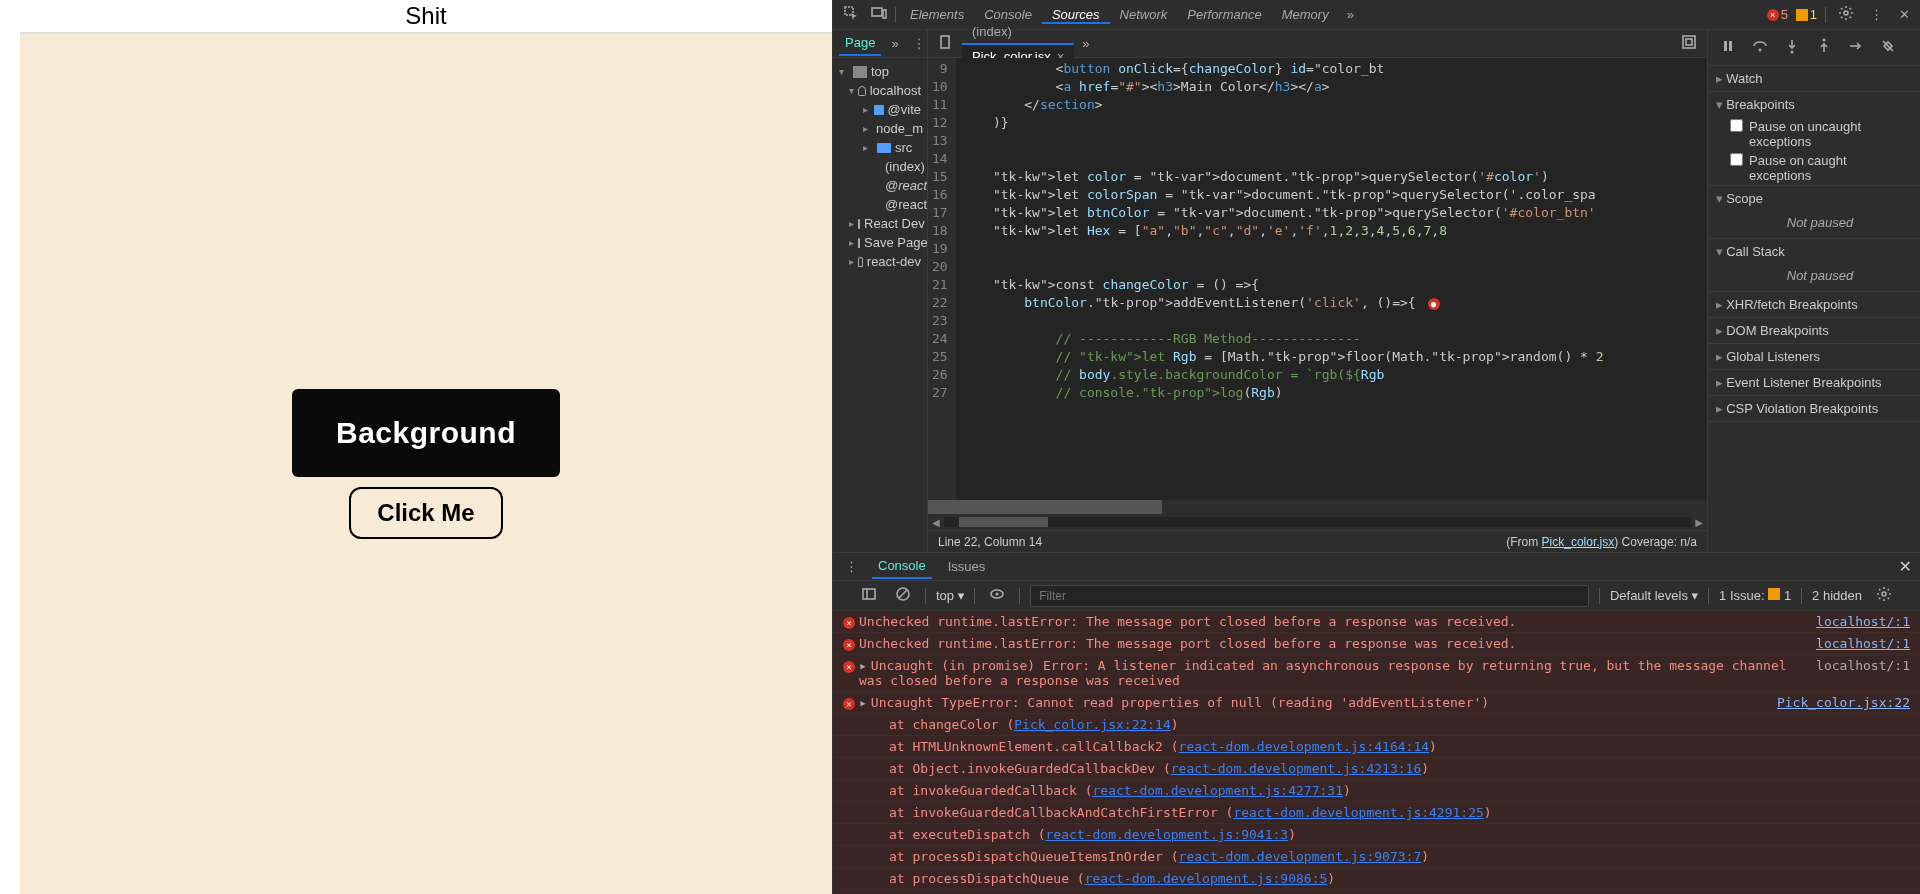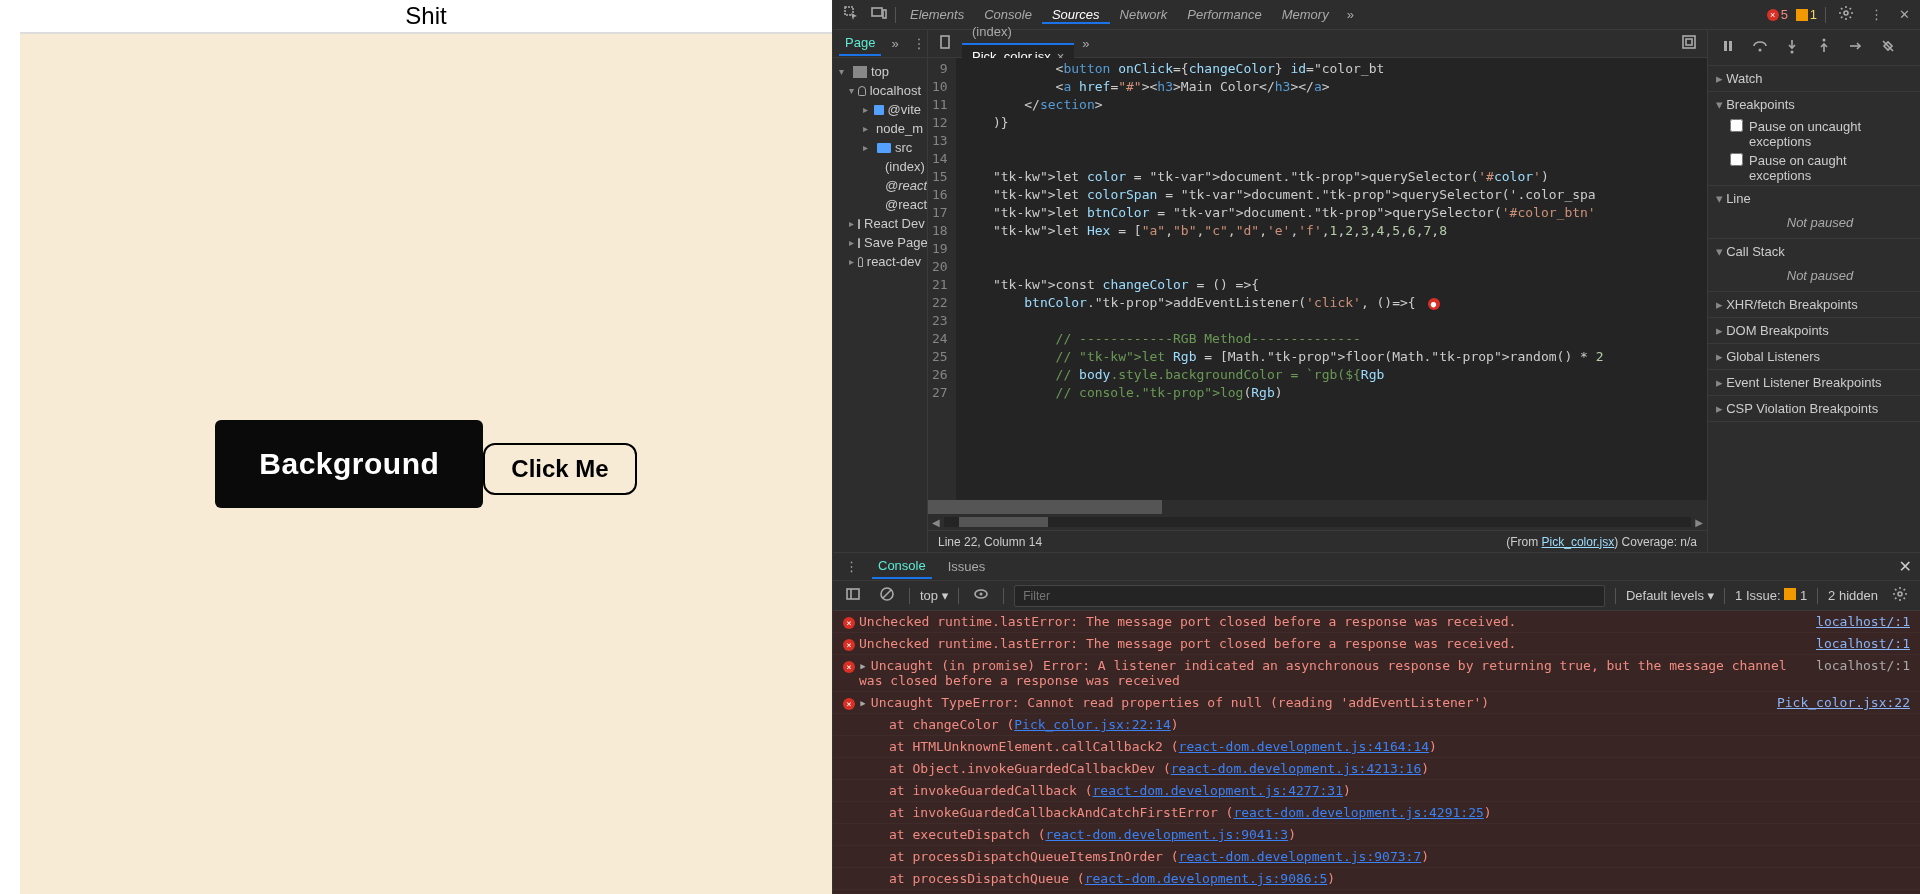--- a/index.html
+++ b/index.html
@@ -1,19 +1,19 @@
 <!DOCTYPE html>
 <html><head>
 <meta charset="utf-8">
 <style>
 * { margin: 0; padding: 0; box-sizing: border-box; }
 body { font-family: Arial, sans-serif; display: flex; height: 894px; width: 1920px; overflow: hidden; background: #fff; }
 .left-pane { width: 833px; display: flex; flex-direction: column; border-right: 1px solid #333; padding-left: 20px; }
 .page-title-bar { background: #fff; color: #000; text-align: center; font-size: 24px; padding: 2px 0; border-bottom: 2px solid #ddd; }
-.app-area { flex: 1; background: #F8EBD6; display: flex; align-items: center; justify-content: center; }
+.app-area { flex: 1; background: #F8EBD6; display: flex; align-items: center; justify-content: center; flex-direction: column; }
 .color-label { background: #0a0a0a; color: #fff; padding: 24px 44px; border-radius: 6px; font-size: 30px; font-weight: 700; text-align: center; line-height: 1.35; letter-spacing: 0.5px; }
 .click-btn { margin-top: 10px; background: #F8EBD6; border: 2px solid #000; font-size: 24px; font-weight: 700; padding: 10px 26px; cursor: pointer; border-radius: 12px; }
 .devtools { flex: 1; background: #242424; color: #ccc; display: flex; flex-direction: column; font-family: "Segoe UI", Arial, sans-serif; font-size: 13px; }
 .dt-top { display: flex; align-items: center; height: 30px; border-bottom: 1px solid #3a3a3a; background: #2d2d2d; padding: 0 6px; gap: 4px; }
 .dt-tab { padding: 0 10px; color: #aaa; cursor: pointer; font-style: italic; }
 .dt-tab.active { color: #fff; border-bottom: 2px solid #1a73e8; }
 .dt-right { margin-left: auto; display: flex; align-items: center; gap: 8px; }
 .err-count { color: #f28b82; display: flex; align-items: center; gap: 2px; }
 .warn-count { color: #fdd663; display: flex; align-items: center; gap: 2px; }
 .circle-err { width: 12px; height: 12px; border-radius: 50%; background: #d93025; display: inline-flex; align-items: center; justify-content: center; color: #fff; font-size: 9px; }
@@ -59,21 +59,21 @@
 .dbg-bar { display:flex; gap:8px; padding: 6px 8px; border-bottom: 1px solid #3a3a3a; color:#888; }
 .dbg-section { border-bottom: 1px solid #3a3a3a; }
 .dbg-head { padding: 5px 8px; color:#ccc; cursor:pointer; }
 .dbg-head::before { content:"▸ "; color:#888; }
 .dbg-head.open::before { content:"▾ "; }
 .dbg-body { padding: 4px 10px 8px 22px; color:#aaa; font-style: italic; text-align:center;}
 .chk { display:flex; align-items:flex-start; gap:6px; padding: 2px 10px 2px 22px; font-style: normal; color:#ccc; text-align:left;}
 .chk input { accent-color: #888; }
 .console-pane { height: 342px; display:flex; flex-direction:column; border-top: 1px solid #3a3a3a;}
 .con-tabs { display:flex; align-items:center; height:28px; background:#2d2d2d; border-bottom:1px solid #3a3a3a; padding:0 8px; gap:10px;}
-.con-toolbar { display:flex; align-items:center; height:30px; background:#2d2d2d; border-bottom:1px solid #3a3a3a; padding: 0 8px; gap:10px;}
+.con-toolbar { display:flex; align-items:center; height:30px; background:#2d2d2d; border-bottom:1px solid #3a3a3a; padding: 0 24px; gap:10px;}
 .con-filter { flex:1; background:#242424; border:1px solid #444; color:#ccc; padding:3px 8px; border-radius:2px; font-size:12px;}
 .con-log { flex:1; overflow:auto; font-family: Consolas, monospace; font-size:13px; }
 .log-row { display:flex; padding: 3px 10px; border-bottom: 1px solid rgba(255,255,255,0.03);}
 .log-err { background: rgba(217,48,37,0.12); color: #f28b82; }
 .log-row .log-ic { width:16px; flex-shrink:0; }
 .log-row .log-msg { flex:1; white-space: pre-wrap; word-break: break-word;}
 .log-row .log-src { color:#8ab4f8; text-decoration: underline; margin-left: 10px; white-space: nowrap;}
 .log-row.muted .log-src { color: #aaa; text-decoration: none;}
 .log-link { color:#3b82f6; text-decoration: underline; }
 .stack { padding-left: 30px; }
@@ -293,21 +293,21 @@
         <label class="chk">
             <input type="checkbox" style="">
             <span>Pause on uncaught exceptions</span>
           </label>
         <label class="chk">
             <input type="checkbox" style="">
             <span>Pause on caught exceptions</span>
           </label>
       </div>
       <div class="dbg-section">
-        <div class="dbg-head open">Line</div>
+        <div class="dbg-head open">Scope</div>
         <div class="dbg-body">Not paused</div>
       </div>
       <div class="dbg-section">
         <div class="dbg-head open">Call Stack</div>
         <div class="dbg-body">Not paused</div>
       </div>
       <div class="dbg-section">
           <div class="dbg-head">XHR/fetch Breakpoints</div>
         </div>
       <div class="dbg-section">

